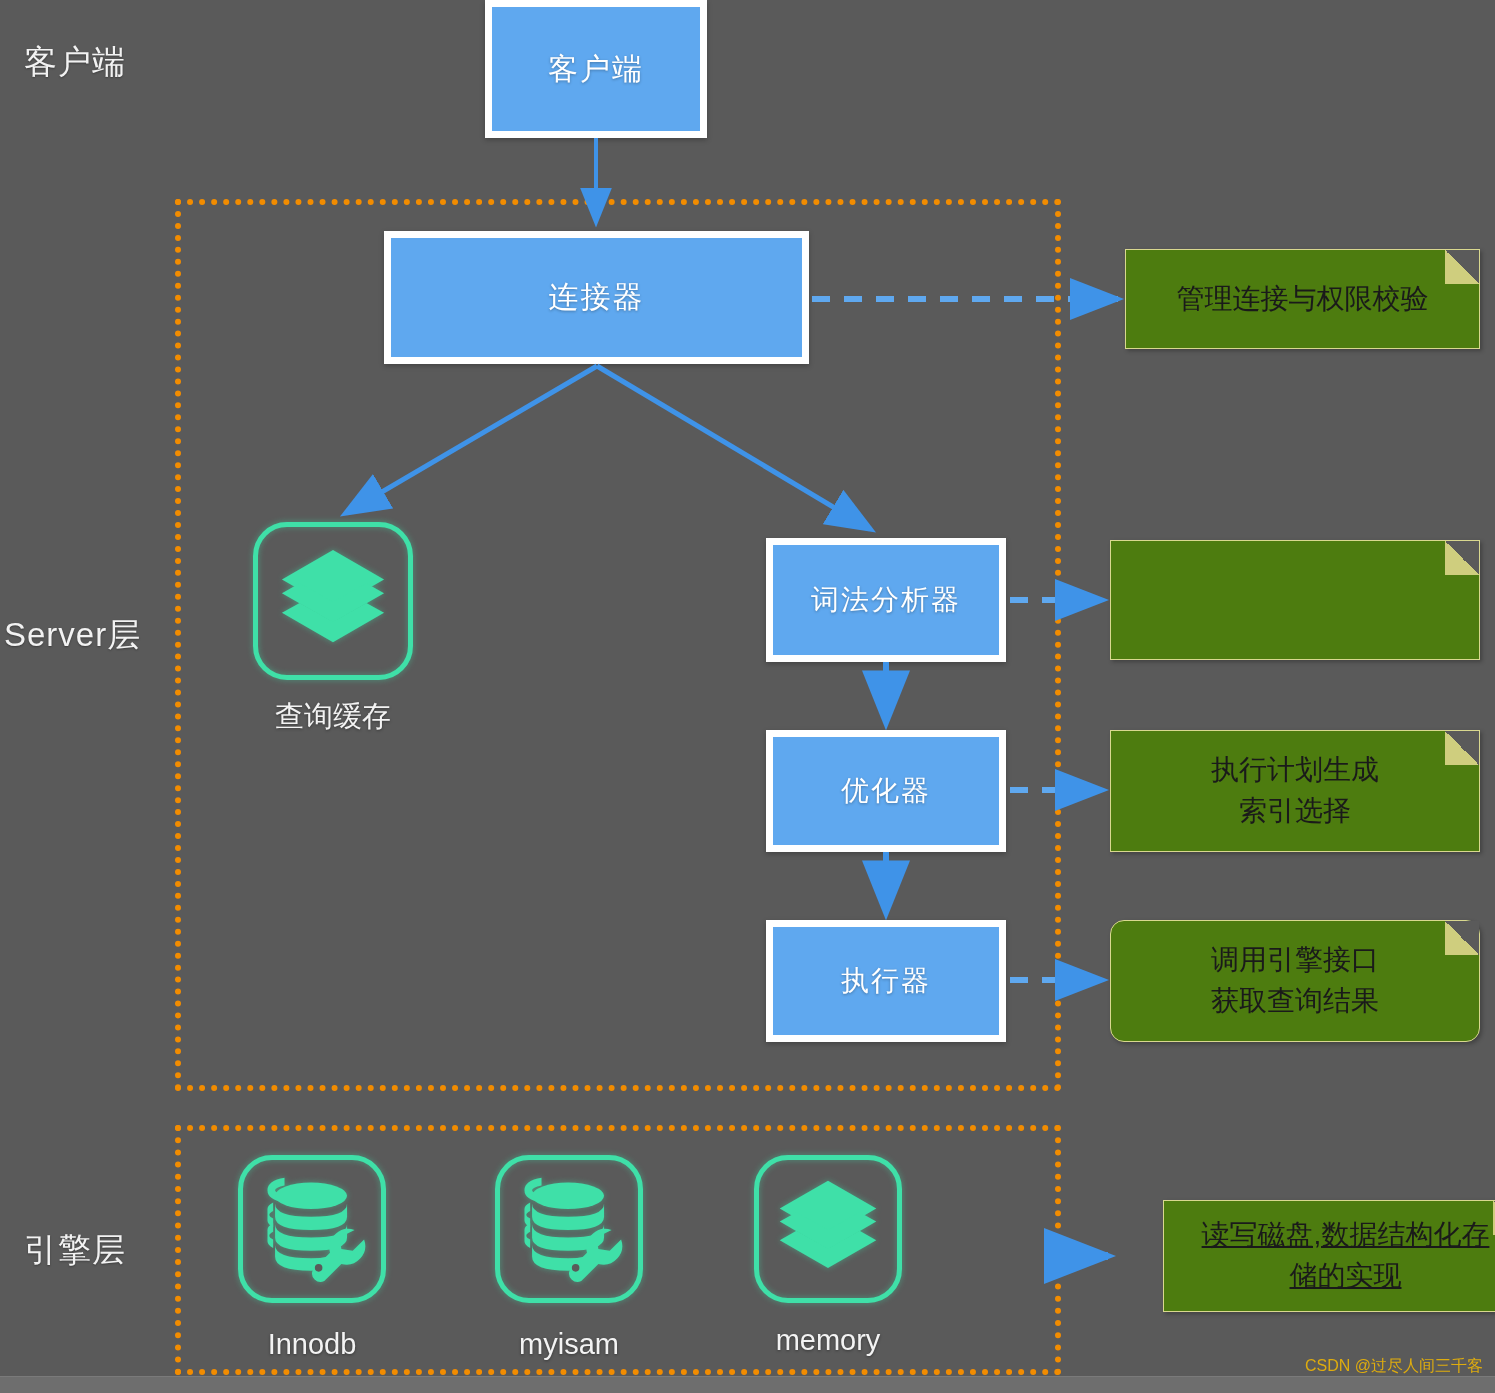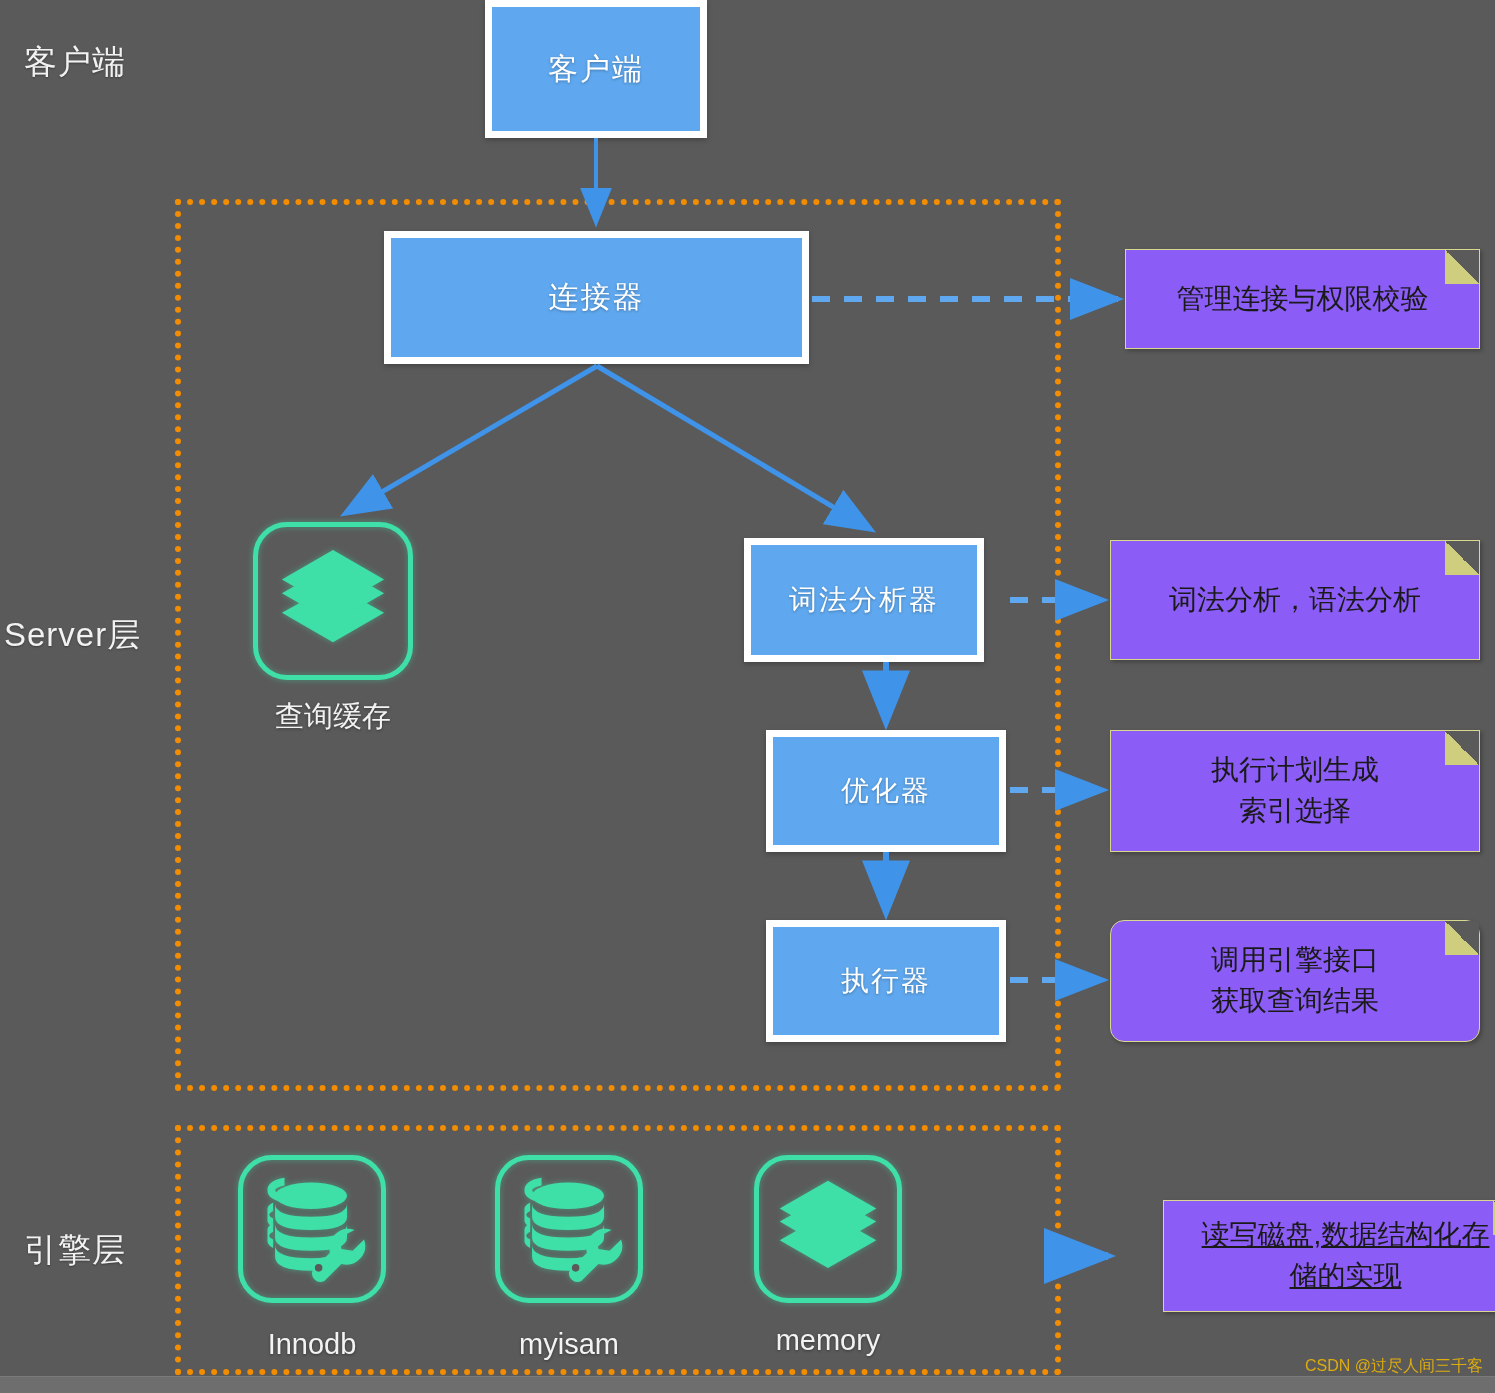--- a/index.html
+++ b/index.html
@@ -42,21 +42,21 @@
     letter-spacing:2px;
     text-shadow:0 1px 3px rgba(0,0,0,.30);
     box-shadow:0 2px 5px rgba(0,0,0,.25);
   }
   .bbox.small{font-size:28px;}
 
   
   .note{
     position:absolute;
     box-sizing:border-box;
-    background:#8b5cf6;
+    background:#4d7c0f;
     color:#1a1a1a;
     font-size:28px;
     line-height:1.45;
     text-align:center;
     display:flex;align-items:center;justify-content:center;
     border:1px solid #d9d88f;
     box-shadow:2px 2px 4px rgba(0,0,0,.28);
   }
   .note .fold{
     position:absolute;right:0;top:0;
@@ -110,40 +110,39 @@
   <div class="layer-label" style="left:24px;top:1228px;">引擎层</div>
 
   <div class="bbox" style="left:485px;top:0px;width:222px;height:138px;">
     <span>客户端</span>
   </div>
 
   <div class="bbox" style="left:384px;top:231px;width:425px;height:133px;">
     <span>连接器</span>
   </div>
 
-  <div class="bbox small" style="left:744px;top:538px;width:240px;height:124px;">
+  <div class="bbox small" style="left:766px;top:538px;width:240px;height:124px;">
     <span>词法分析器</span>
   </div>
 
   <div class="bbox small" style="left:766px;top:730px;width:240px;height:122px;text-align:right;">
     <span>优化器</span>
   </div>
 
   <div class="bbox small" style="left:766px;top:920px;width:240px;height:122px;">
     <span>执行器</span>
   </div>
 
   <div class="note" style="left:1125px;top:249px;width:355px;height:100px;">
     <span class="fold"></span>
     <span class="txt">管理连接与权限校验</span>
   </div>
 
   <div class="note" style="left:1110px;top:540px;width:370px;height:120px;">
     <span class="fold"></span>
-    <span class="txt">词法分析，语法分析</span>
   </div>
 
   <div class="note" style="left:1110px;top:730px;width:370px;height:122px;">
     <span class="fold"></span>
     <span class="txt">执行计划生成
 索引选择</span>
   </div>
 
   <div class="note" style="left:1110px;top:920px;width:370px;height:122px;border-radius:14px;">
     <span class="fold"></span>

